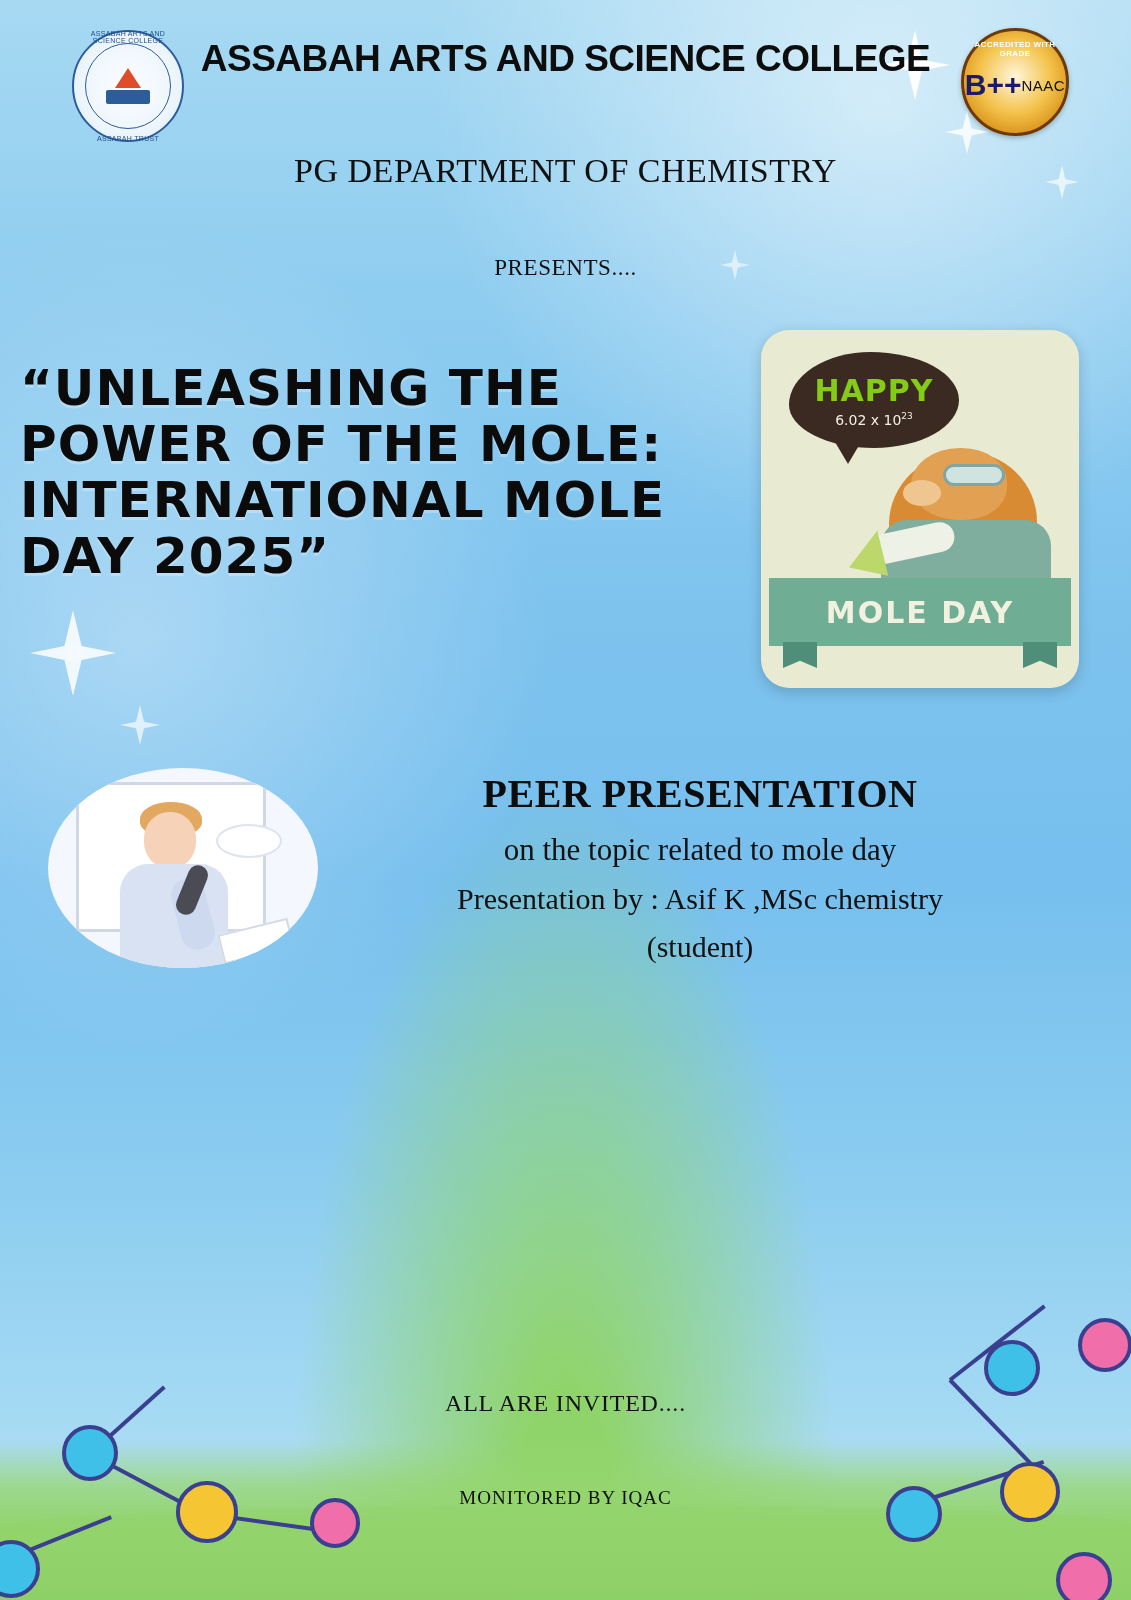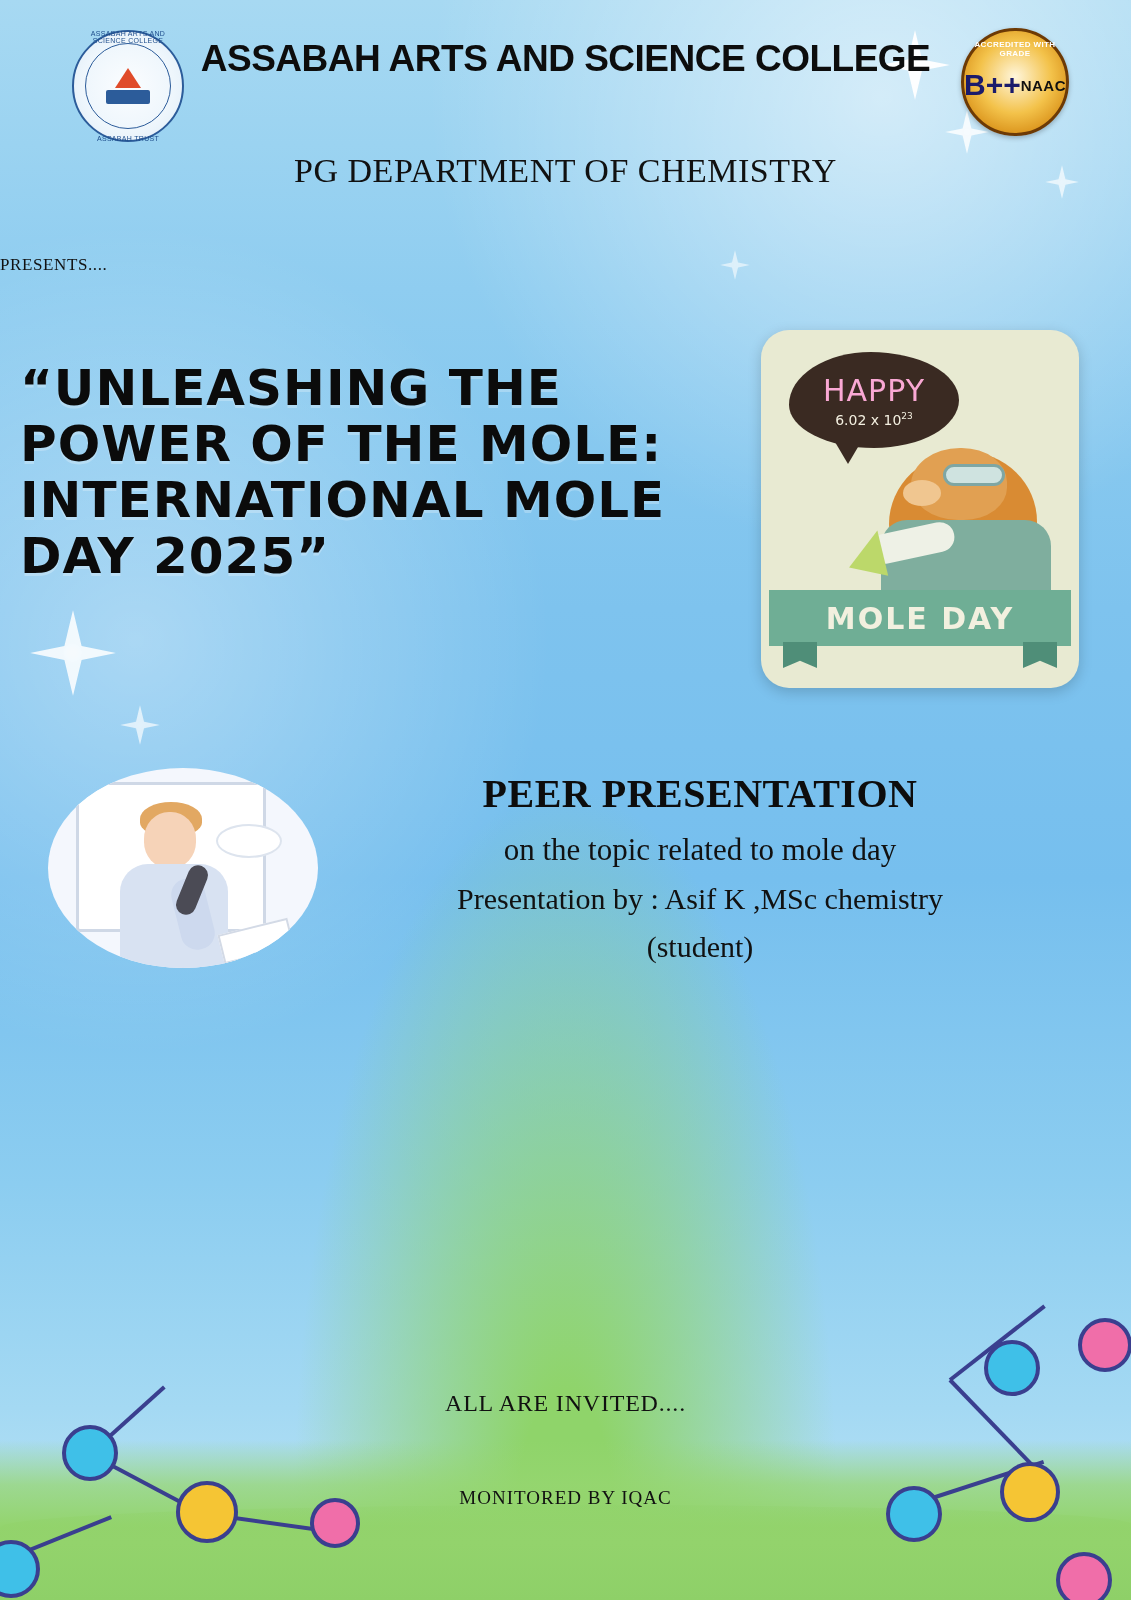--- a/index.html
+++ b/index.html
@@ -84,31 +84,31 @@
   .naac-arc {
     position: absolute; top: 9px; width: 100%; text-align: center;
     font-family: "Liberation Sans", sans-serif; font-size: 8px; font-weight: bold;
     color: #fff; letter-spacing: .4px;
   }
   .naac-grade {
     font-family: "Liberation Sans", sans-serif; font-weight: bold;
     font-size: 30px; color: #1b1b6b; margin-top: 6px; line-height: 1;
   }
   .naac-label {
-    font-family: "Liberation Sans", sans-serif; font-weight: bold;
+    font-family: "Liberation Sans", sans-serif; font-weight: normal;
     font-size: 15px; color: #111; letter-spacing: .5px; margin-top: 6px;
   }
   
   .dept {
     position: absolute; top: 152px; left: 0; right: 0; text-align: center;
     font-size: 34px; letter-spacing: .5px; color: #111;
   }
   .presents {
-    position: absolute; top: 255px; left: 0; right: 0; 
-    font-size: 17px; letter-spacing: .6px; color: #111;
+    position: absolute; top: 255px; left: 0; right: 0; text-align: center;
+    font-size: 23px; letter-spacing: .6px; color: #111;
   }
   .main-title {
     position: absolute; top: 360px; left: 20px; width: 720px;
     text-align: left;
     font-family: "DejaVu Sans", sans-serif;
     font-weight: bold; font-size: 50px; line-height: 1.12;
     letter-spacing: 1px; color: #0b0b0b;
     text-shadow: 0 3px 0 rgba(255,255,255,0.25);
   }
   
@@ -122,22 +122,22 @@
     position: absolute; left: 28px; top: 22px; width: 170px; height: 96px;
     background: #3a2a22; border-radius: 48% 52% 50% 50% / 55% 50% 50% 45%;
     display: flex; flex-direction: column; align-items: center; justify-content: center;
   }
   .bubble::after {
     content: ""; position: absolute; bottom: -16px; left: 46px;
     border-left: 13px solid transparent; border-right: 13px solid transparent;
     border-top: 22px solid #3a2a22;
   }
   .bubble .happy {
-    font-family: "DejaVu Sans", sans-serif; font-weight: normal; font-size: 30px;
-    color: #f9a8d4; letter-spacing: 1px;
+    font-family: "DejaVu Sans", sans-serif; font-weight: bold; font-size: 30px;
+    color: #84cc16; letter-spacing: 1px;
   }
   .bubble .avo {
     font-family: "DejaVu Sans", sans-serif; font-size: 14px; color: #f3efe0; margin-top: 3px;
   }
   .bubble .avo sup { font-size: 9px; }
   .mole-body {
     position: absolute; left: 128px; top: 122px; width: 148px; height: 120px;
     background: #d98b33; border-radius: 52% 48% 40% 44% / 60% 58% 42% 40%;
   }
   .mole-head {
@@ -159,21 +159,21 @@
   .mole-arm {
     position: absolute; left: 108px; top: 198px; width: 86px; height: 30px;
     background: #eef1e6; border-radius: 16px; transform: rotate(-12deg);
   }
   .flask {
     position: absolute; left: 92px; top: 200px; width: 0; height: 0;
     border-left: 20px solid transparent; border-right: 20px solid transparent;
     border-bottom: 42px solid #bcd86a; transform: rotate(12deg);
   }
   .ribbon {
-    position: absolute; left: 8px; right: 8px; bottom: 42px; height: 56px;
+    position: absolute; left: 8px; right: 8px; bottom: 42px; height: 68px;
     background: #6fae95; display: flex; align-items: center; justify-content: center;
   }
   .ribbon span {
     font-family: "DejaVu Sans", sans-serif; font-weight: bold; font-size: 30px;
     color: #f2f0df; letter-spacing: 2px;
   }
   .ribbon::before, .ribbon::after {
     content: ""; position: absolute; bottom: -22px; width: 34px; height: 26px;
     background: #4f8e78;
   }

